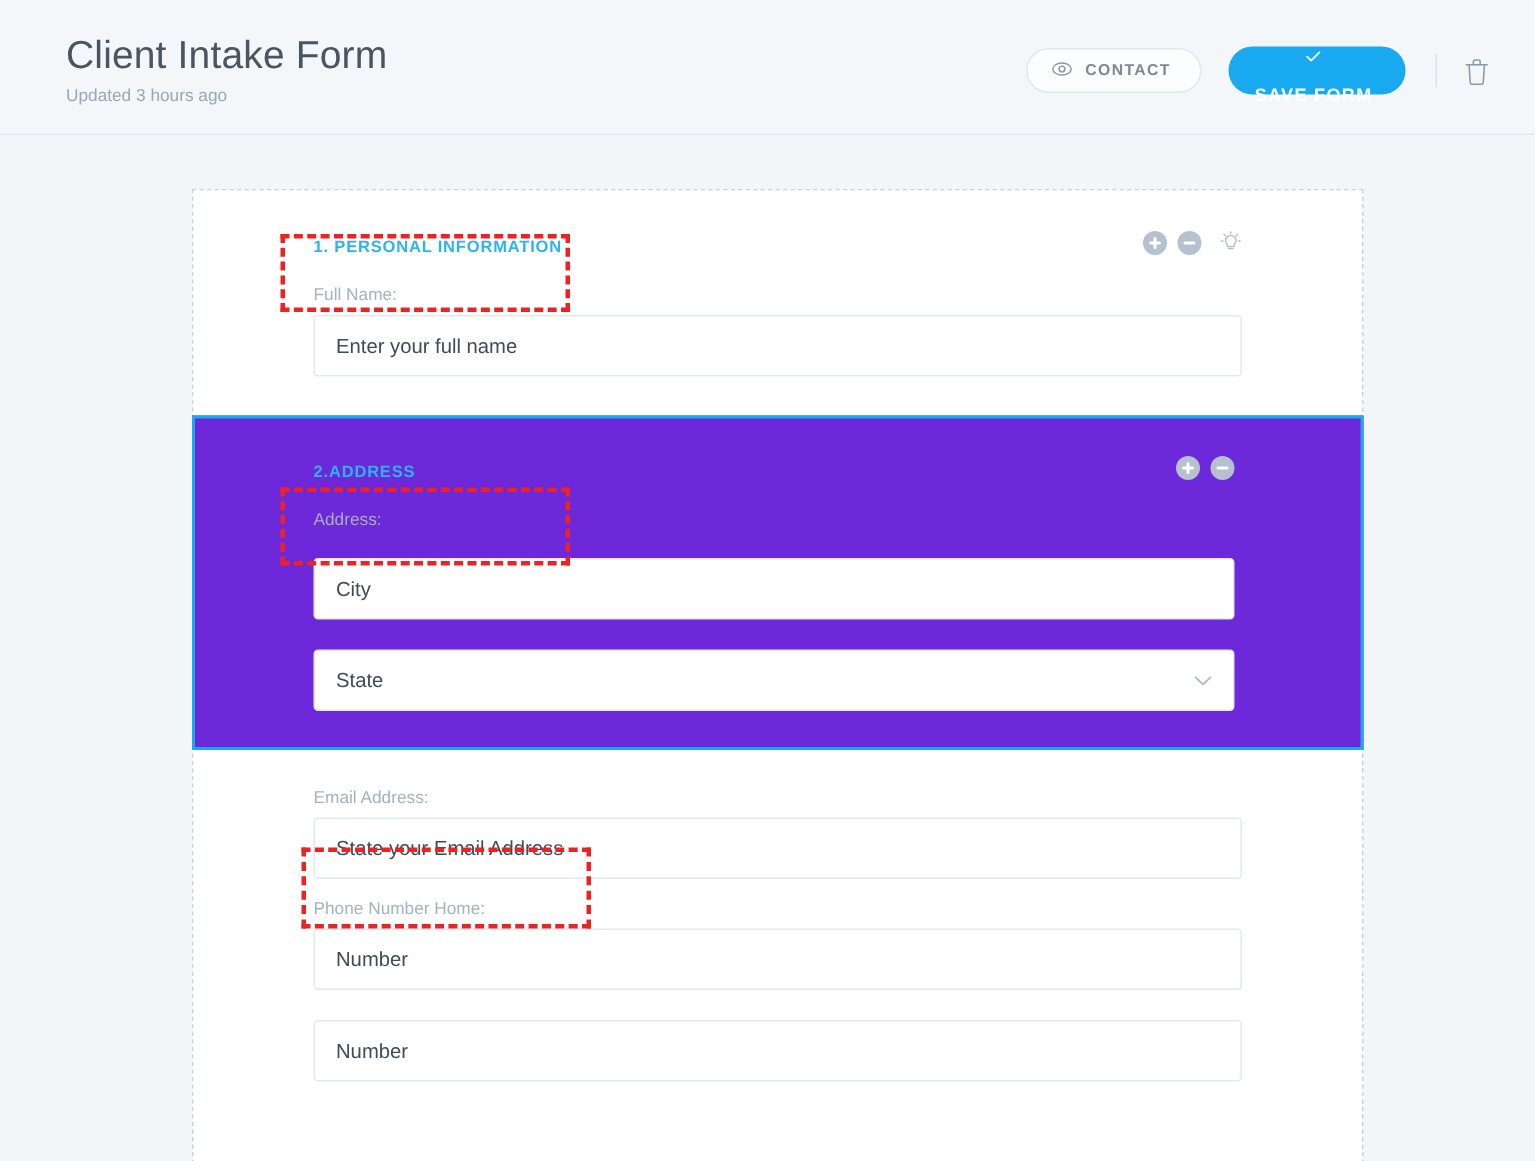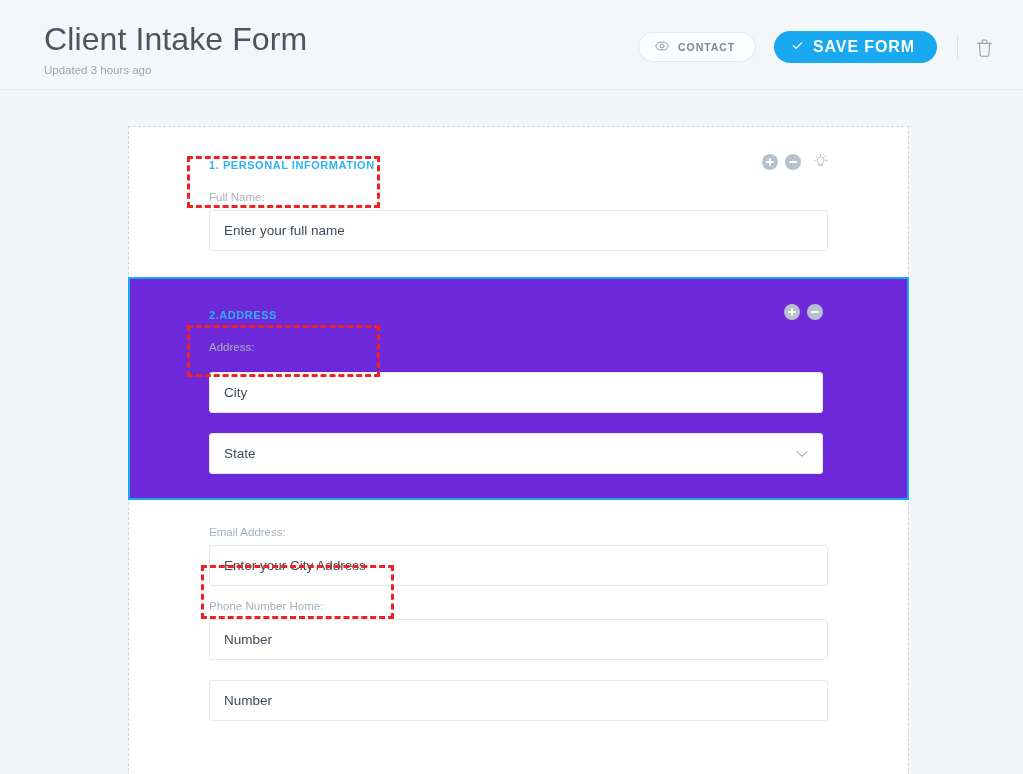--- a/index.html
+++ b/index.html
@@ -17,21 +17,21 @@
     height: 90px;
     background: #f4f7fa;
     border-bottom: 1px solid #e3e9ee;
   }
   .header-title-wrap {
     position: absolute;
     left: 44px;
     top: 22px;
   }
   .page-title {
-    font-size: 32px;
+    font-size: 26px;
     font-weight: 400;
     color: #4a5560;
     letter-spacing: 0.1px;
     line-height: 1.1;
     margin: 0;
   }
   .page-subtitle {
     font-size: 11.5px;
     color: #9aa6b2;
     margin-top: 7px;
@@ -63,26 +63,27 @@
   .btn-save {
     display: flex;
     align-items: center;
     gap: 9px;
     height: 32px;
     padding: 0 22px 0 17px;
     border: none;
     border-radius: 16px;
     background: #18a9f0;
     color: #ffffff;
-    font-size: 16px;
+    font-size: 12px;
     font-weight: 700;
     letter-spacing: 0.9px;
     cursor: pointer;
     margin-left: 18px;
     white-space: nowrap;
+    flex-direction: column;
   }
   .header-divider {
     width: 1px;
     height: 22px;
     background: #d9e1e8;
     margin: 0 18px 0 20px;
   }
   .trash-btn {
     background: none;
     border: none;
@@ -309,21 +310,21 @@
             </span>
           </div>
         </div>
       </div>
     </div>
 
     <div class="section">
 
       <div class="field-block">
         <span class="field-label">Email Address:</span>
-        <div class="input-box">Enter your City Address</div>
+        <div class="input-box">State your Email Address</div>
       </div>
 
       <div class="row2 labeled">
         <div>
           <span class="field-label">Phone Number Home:</span>
           <div class="input-box">Number</div>
         </div>
         <div>
           <div class="input-box">Number</div>
         </div>

